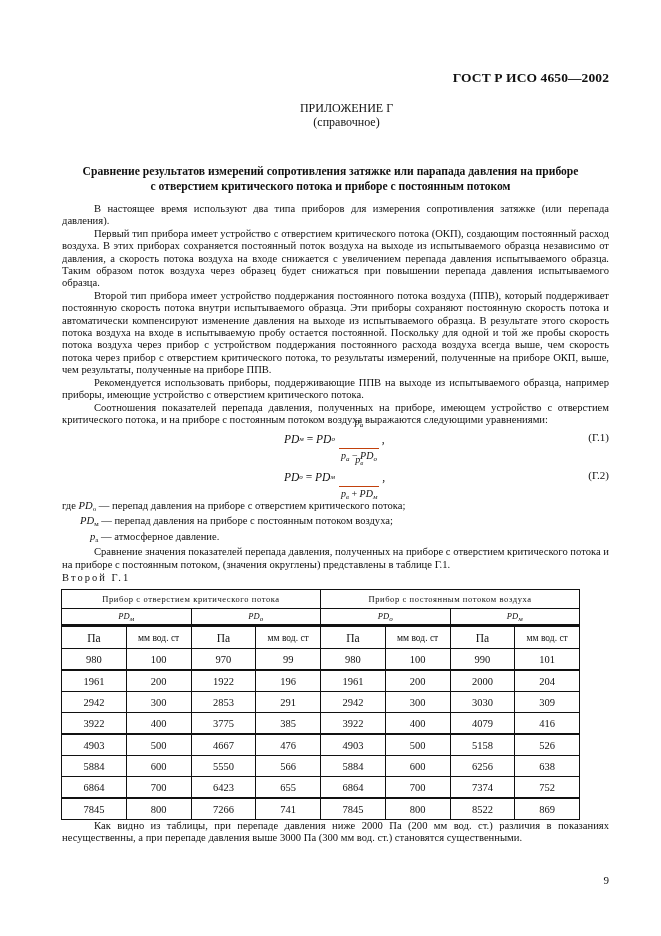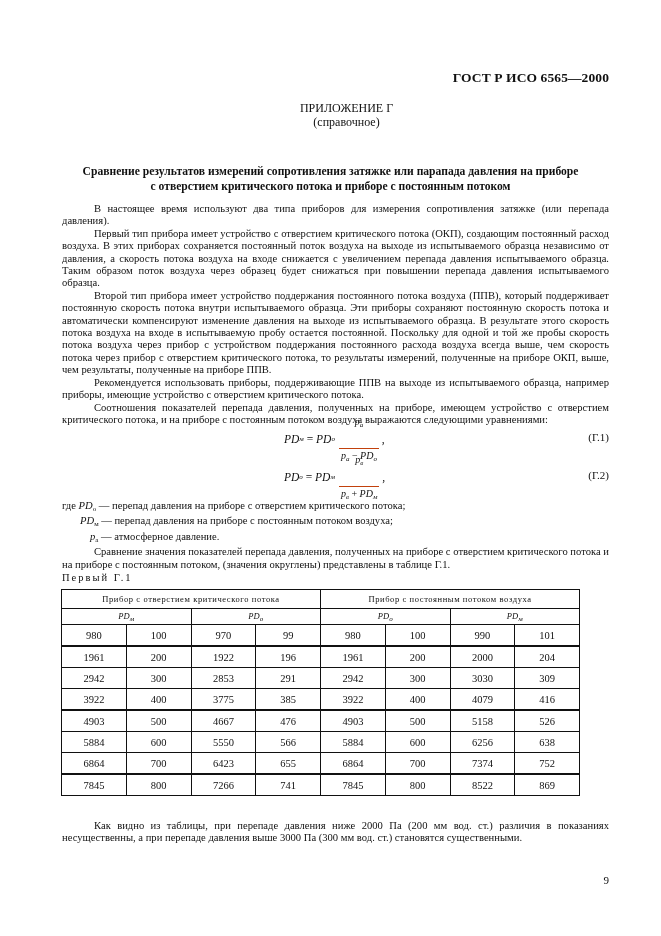--- a/index.html
+++ b/index.html
@@ -46,21 +46,21 @@
   table.data th.sub { font-size: 8.5px; font-style: italic; height: 15px; }
   table.data tr.units th { border-top: 3px solid #111; font-size: 11.5px; height: 21px; }
   table.data tr.units th.mm { font-size: 9.5px; }
   table.data tr.thick td { border-top: 2.5px solid #111; }
   .conclusion { top: 820px; }
   .page-num { right: 52px; top: 874px; font-size: 11px; }
 </style>
 </head>
 <body>
 
-<div class="abs doc-code">ГОСТ Р ИСО 6565—2000</div>
+<div class="abs doc-code">ГОСТ Р ИСО 4650—2002</div>
 
 <div class="abs appendix">
   <div>ПРИЛОЖЕНИЕ Г</div>
   <div>(справочное)</div>
 </div>
 
 <div class="abs title">
   <div>Сравнение результатов измерений сопротивления затяжке или парапада давления на приборе</div>
   <div>с отверстием критического потока и приборе с постоянным потоком</div>
 </div>
@@ -105,21 +105,21 @@
   <span class="eqnum">(Г.2)</span>
 </div>
 
 <div class="abs where" style="top:500px;">
   <div><span>где </span><i>PD</i><sub>о</sub><span> — перепад давления на приборе с отверстием критического потока;</span></div>
   <div style="padding-left:18px;"><i>PD</i><sub>м</sub><span> — перепад давления на приборе с постоянным потоком воздуха;</span></div>
   <div style="padding-left:28px;"><i>p</i><sub>a</sub><span> — атмосферное давление.</span></div>
   <div style="text-indent:32px; text-align:justify;">Сравнение значения показателей перепада давления, полученных на приборе с отверстием критического потока и на приборе с постоянным потоком, (значения округлены) представлены в таблице Г.1.</div>
 </div>
 
-<div class="abs table-caption">Первый Г.1</div>
+<div class="abs table-caption">Второй Г.1</div>
 
 <table class="data">
   <colgroup>
     <col style="width:12.5%">
       <col style="width:12.5%">
       <col style="width:12.5%">
       <col style="width:12.5%">
     <col style="width:12.5%">
       <col style="width:12.5%">
       <col style="width:12.5%">
@@ -128,20 +128,30 @@
   <thead>
     <tr>
       <th class="group" colspan="4">Прибор с отверстием критического потока</th>
       <th class="group" colspan="4">Прибор с постоянным потоком воздуха</th>
     </tr>
     <tr>
       <th class="sub" colspan="2"><span>PD</span><sub>м</sub></th>
       <th class="sub" colspan="2"><span>PD</span><sub>о</sub></th>
       <th class="sub" colspan="2"><span>PD</span><sub>о</sub></th>
       <th class="sub" colspan="2"><span>PD</span><sub>м</sub></th>
+    </tr>
+    <tr class="units">
+      <th>Па</th>
+      <th class="mm">мм вод. ст</th>
+      <th>Па</th>
+      <th class="mm">мм вод. ст</th>
+      <th>Па</th>
+      <th class="mm">мм вод. ст</th>
+      <th>Па</th>
+      <th class="mm">мм вод. ст</th>
     </tr>
   </thead>
   <tbody>
     <tr>
       <td>980</td>
         <td>100</td>
         <td>970</td>
         <td>99</td>
         <td>980</td>
         <td>100</td>

